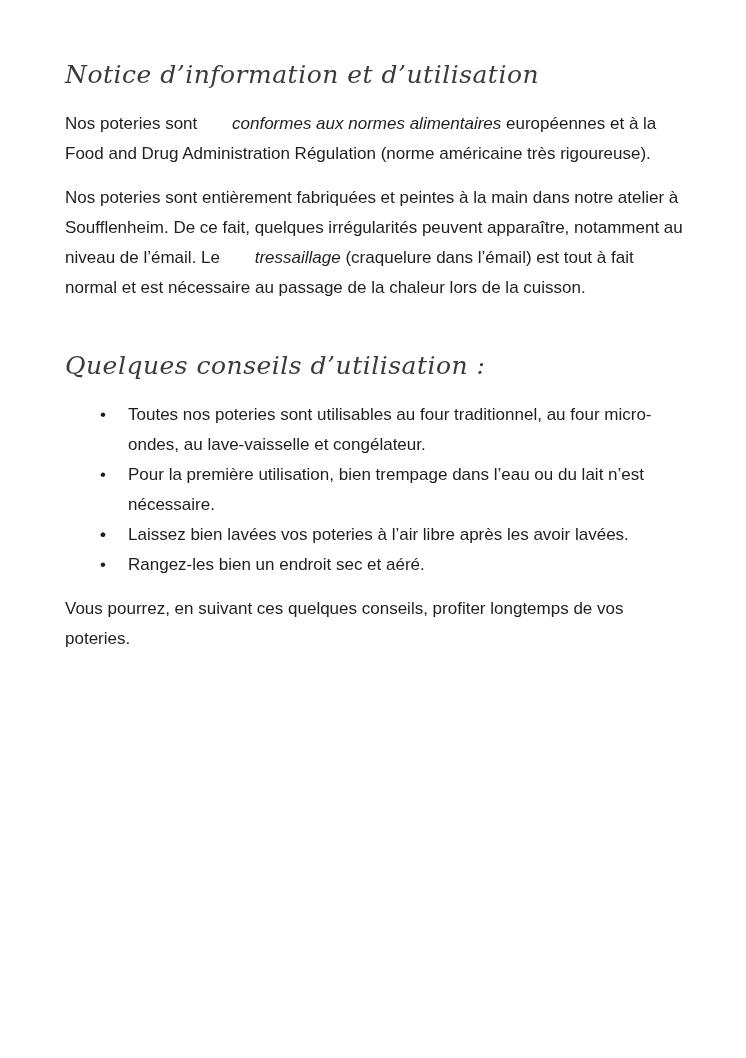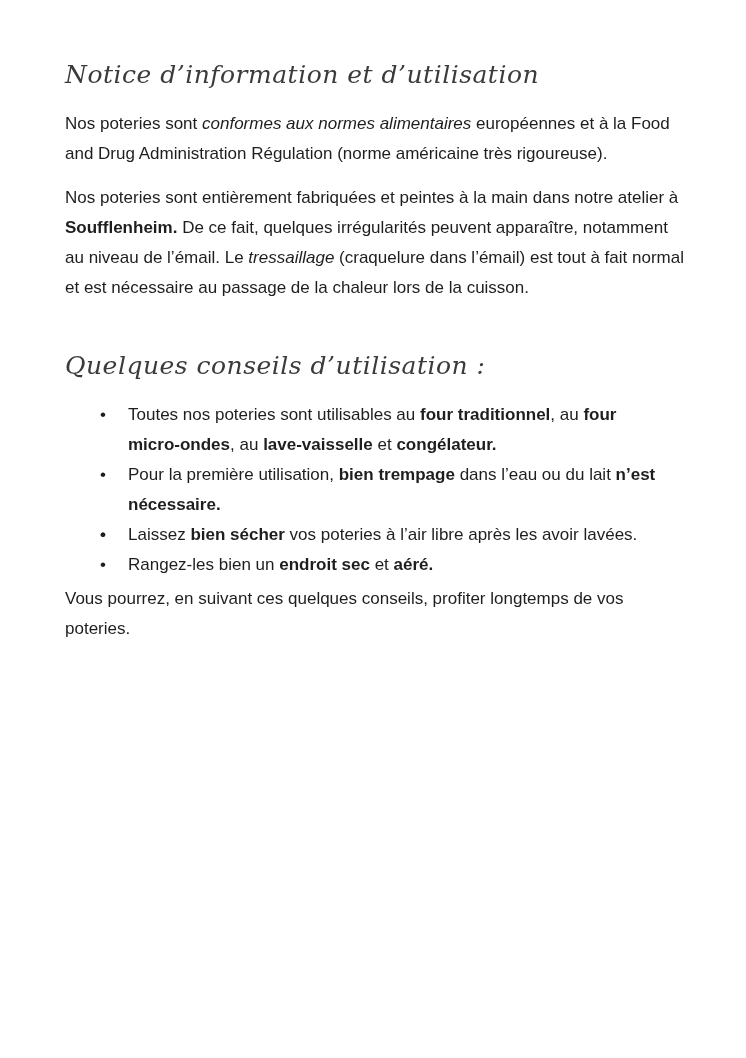--- a/index.html
+++ b/index.html
@@ -27,24 +27,24 @@
     margin: 0;
   }
   h1.script-heading { margin: 0 0 15px 0; }
   h2.script-heading { margin: 44px 0 15px 0; }
   .para {
     font-size: 17px;
     line-height: 30px;
     margin: 0 0 14px 0;
     max-width: 620px;
   }
-  .closing { margin-top: 4px; }
+  .closing { margin-top: 14px; }
   .run.normal { font-style: normal; font-weight: normal; }
-  .run.italic { font-style: italic; }
-  .run.bold   { font-weight: bold; text-align: right; }
+  .run.italic { font-style: italic; margin-left: 30px; }
+  .run.bold   { font-weight: normal; text-align: right; }
   .tips {
     list-style: none;
     margin: 5px 0 0 0;
     padding: 0 0 0 35px;
   }
   .tips li {
     position: relative;
     padding-left: 28px;
     font-size: 17px;
     line-height: 30px;
@@ -69,19 +69,19 @@
       <p class="para"><span class="run normal">Nos poteries sont </span><span class="run italic">conformes aux normes alimentaires</span><span class="run normal"> européennes et à la Food and Drug Administration Régulation (norme américaine très rigoureuse).</span></p>
       <p class="para"><span class="run normal">Nos poteries sont entièrement fabriquées et peintes à la main dans notre atelier à </span><span class="run bold">Soufflenheim.</span><span class="run normal"> De ce fait, quelques irrégularités peuvent apparaître, notamment au niveau de l’émail. Le </span><span class="run italic">tressaillage</span><span class="run normal"> (craquelure dans l’émail) est tout à fait normal et est nécessaire au passage de la chaleur lors de la cuisson.</span></p>
     </div>
 
   <h2 class="script-heading">Quelques conseils d’utilisation :</h2>
 
   <ul class="tips">
       <li class="tip-item"><span class="bullet">•</span><span class="run normal">Toutes nos poteries sont utilisables au </span><span class="run bold">four traditionnel</span><span class="run normal">, au </span><span class="run bold">four micro-ondes</span><span class="run normal">, au </span><span class="run bold">lave-vaisselle</span><span class="run normal"> et </span><span class="run bold">congélateur.</span></li>
       <li class="tip-item"><span class="bullet">•</span><span class="run normal">Pour la première utilisation, </span><span class="run bold">bien trempage</span><span class="run normal"> dans l’eau ou du lait </span><span class="run bold">n’est nécessaire.</span></li>
       <li class="tip-item"><span class="bullet">•</span></li>
-      <li class="tip-item"><span class="bullet">•</span><span class="run normal">Laissez </span><span class="run bold">bien sécher</span><span class="run normal"> vos poteries à l’air libre après les avoir lavées.</span></li>
+      <li class="tip-item"><span class="bullet">•</span><span class="run normal">Laissez </span><span class="run bold">bien lavées</span><span class="run normal"> vos poteries à l’air libre après les avoir lavées.</span></li>
       <li class="tip-item"><span class="bullet">•</span><span class="run normal">Rangez-les bien un </span><span class="run bold">endroit sec</span><span class="run normal"> et </span><span class="run bold">aéré.</span></li>
     </ul>
 
   <p class="para closing"><span class="run normal">Vous pourrez, en suivant ces quelques conseils, profiter longtemps de vos poteries.</span></p>
 
 </div>
 
 </body></html>

